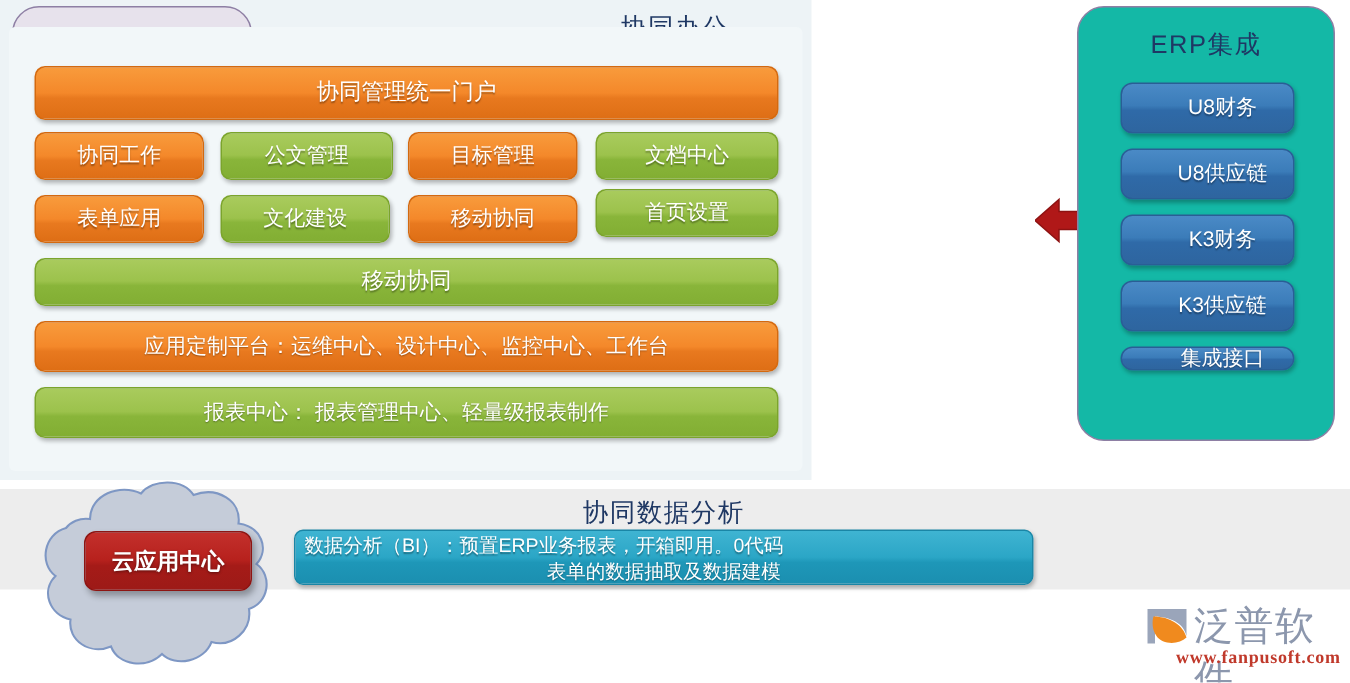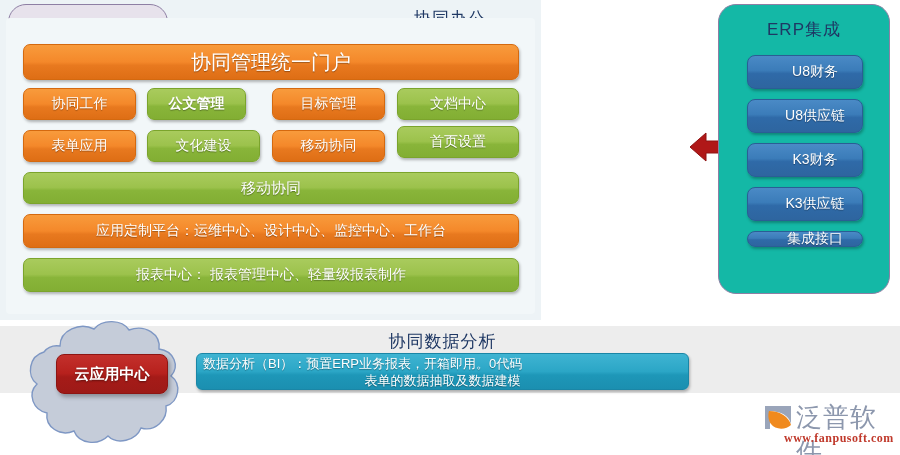--- a/index.html
+++ b/index.html
@@ -132,28 +132,28 @@
   <svg width="60" height="34" viewBox="0 0 60 34">
     <polygon points="0,17 16,3 16,11 44,11 44,3 60,17 44,31 44,23 16,23 16,31" fill="#b01818" stroke="#8e1212" stroke-width="1"></polygon>
   </svg>
 </div>
 
 <div id="center-panel">
   <div class="panel-title" style="position:absolute;left:0;top:7px;width:100%;">协同办公</div>
 
   <div id="center-inner">
 
-    <div class="btn btn-orange" style="left:17px;top:26px;width:496px;height:36px;font-size:20px;">
+    <div class="btn btn-orange" style="left:17px;top:26px;width:496px;height:36px;font-size:15px;">
       <span>协同管理统一门户</span>
     </div>
 
     <div class="btn btn-orange" style="left:17px;top:70px;width:113px;height:32px;">
       <span>协同工作</span>
     </div>
-    <div class="btn btn-green" style="left:141px;top:70px;width:99px;height:32px;font-weight:bold;">
+    <div class="btn btn-green" style="left:141px;top:70px;width:115px;height:32px;">
       <span>公文管理</span>
     </div>
     <div class="btn btn-orange" style="left:266px;top:70px;width:113px;height:32px;">
       <span>目标管理</span>
     </div>
     <div class="btn btn-green" style="left:391px;top:70px;width:122px;height:32px;">
       <span>文档中心</span>
     </div>
 
     <div class="btn btn-orange" style="left:17px;top:112px;width:113px;height:32px;">

